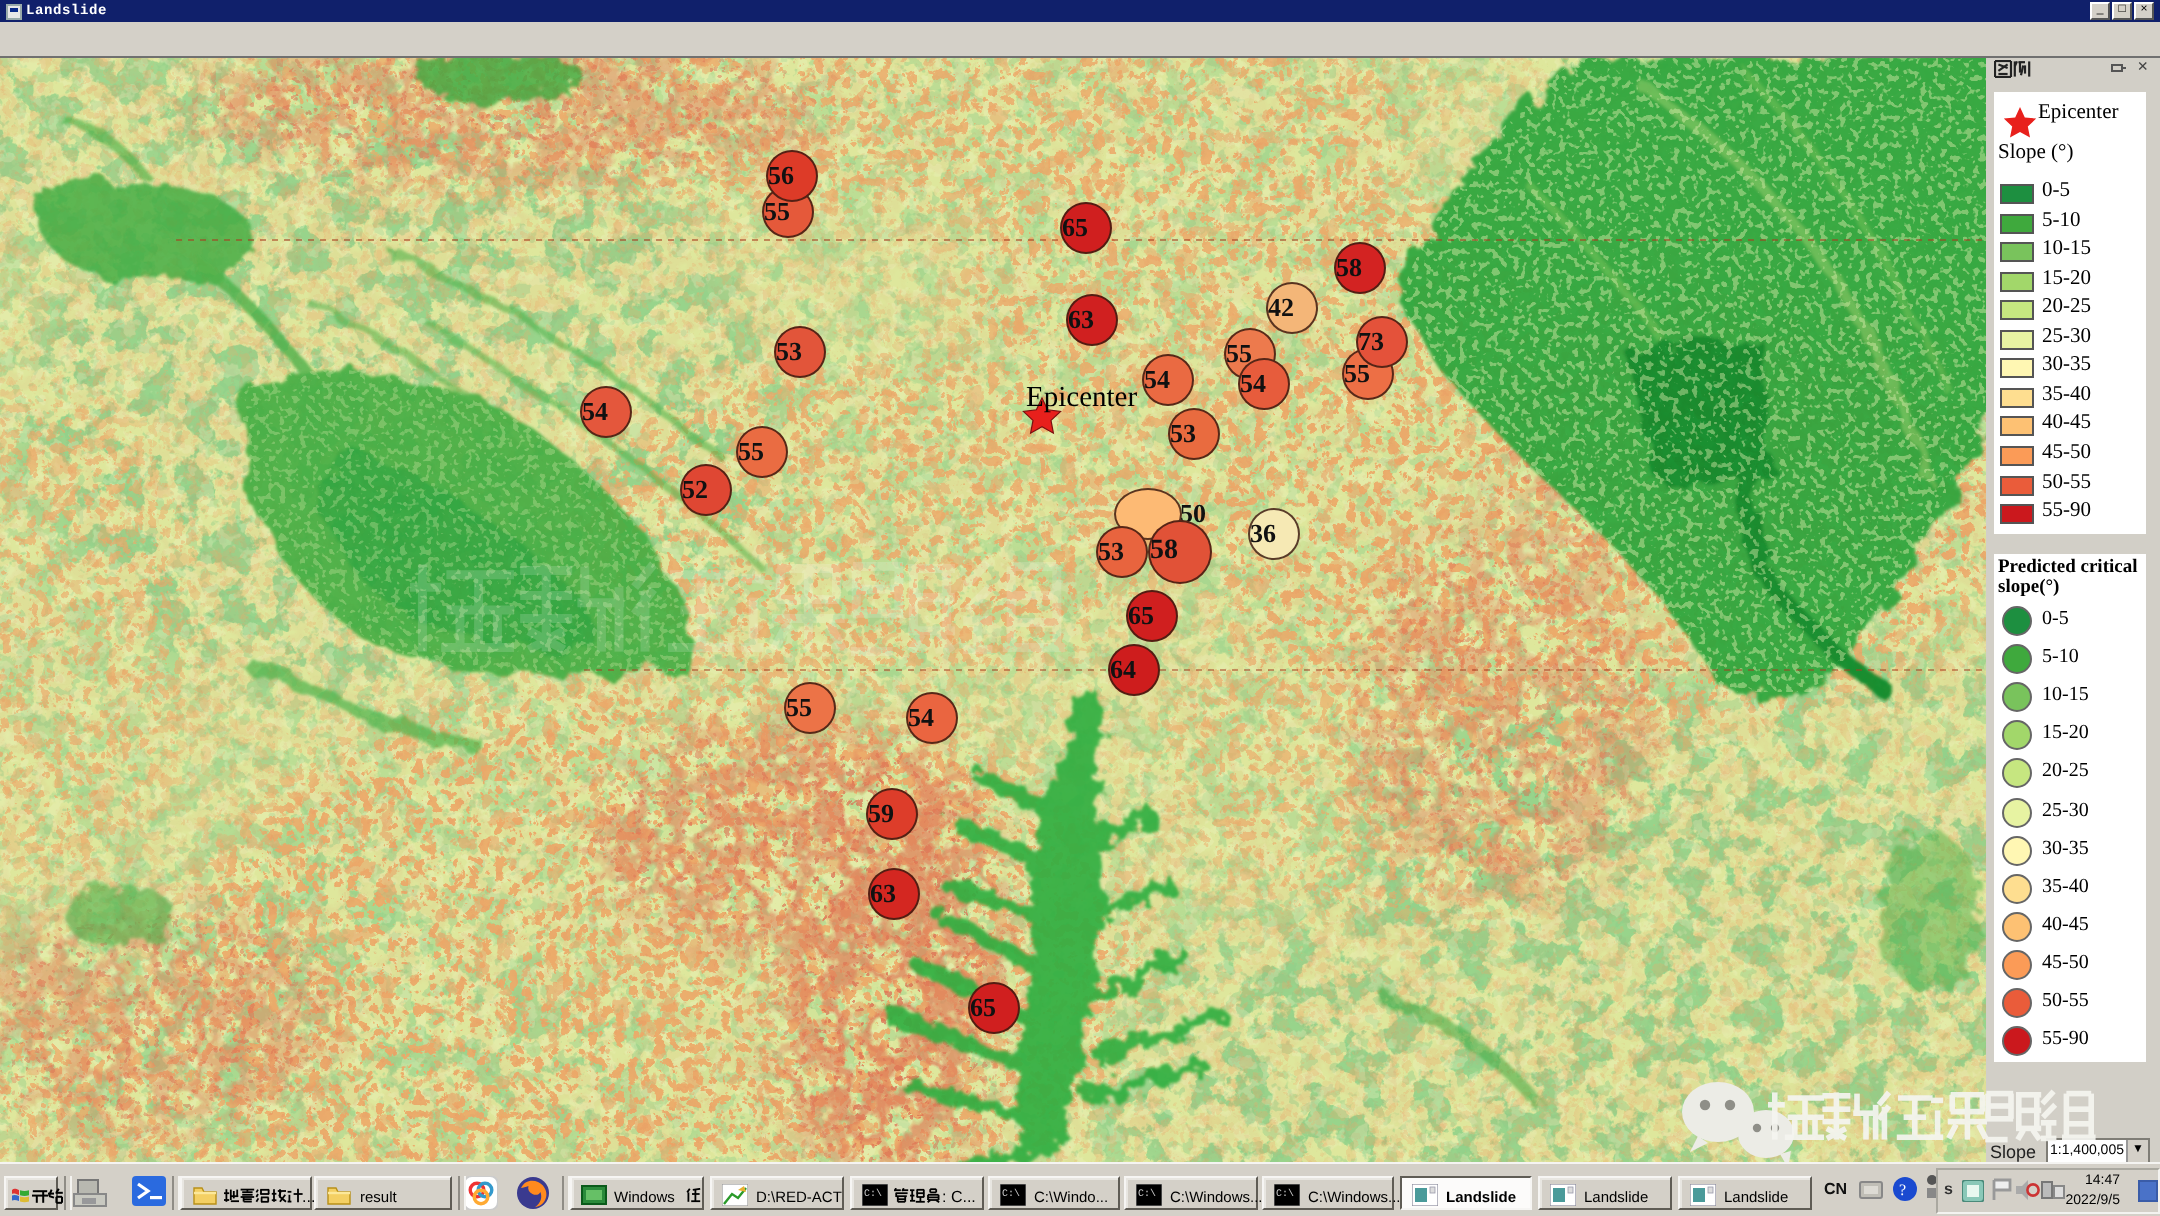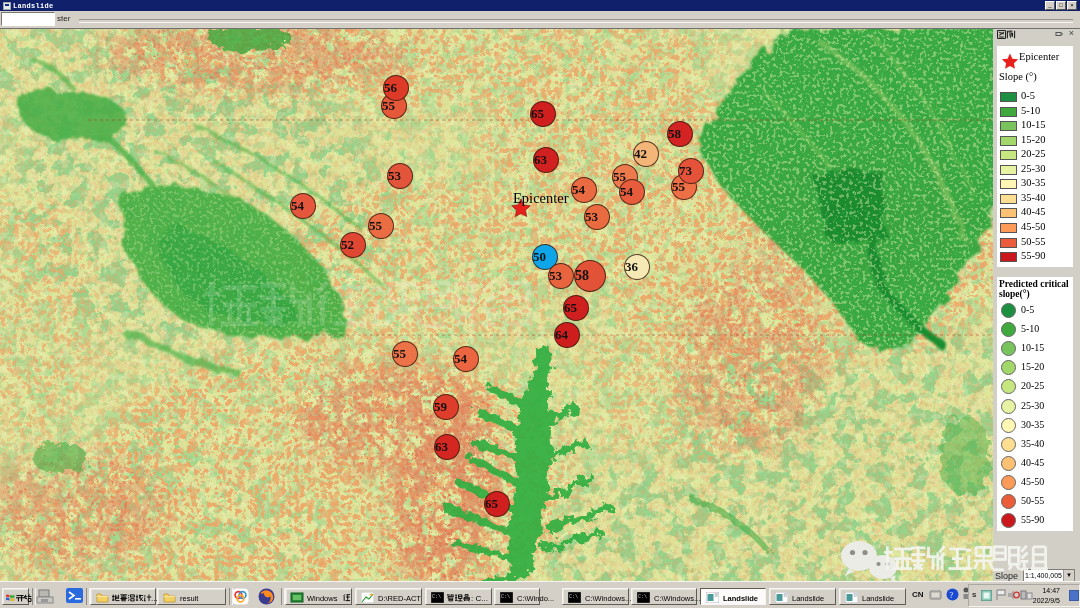--- a/index.html
+++ b/index.html
@@ -17,25 +17,20 @@
 <body>
 <div id="root">
 <div id="titlebar">
       <div style="position:absolute;left:3px;top:2px;width:8px;height:8px;background:#e8e8e8;border:1px solid #9aa;box-sizing:border-box">
         <div style="position:absolute;left:1px;top:1px;width:4px;height:2px;background:#0a2a8a"></div>
       </div>
       <div style="position:absolute;left:13px;top:1.5px;font-size:7px;font-weight:bold;color:#fff;letter-spacing:0.3px;font-family:'Liberation Mono',monospace">Landslide</div>
       <div style="position:absolute;left:1045px;top:1px;width:10px;height:9px;background:#d4d0c8;border:1px solid;border-color:#fff #555 #555 #fff;box-sizing:border-box;font-size:6px;line-height:6px;text-align:center;color:#000">_</div>
       <div style="position:absolute;left:1056px;top:1px;width:10px;height:9px;background:#d4d0c8;border:1px solid;border-color:#fff #555 #555 #fff;box-sizing:border-box;font-size:6px;line-height:6px;text-align:center;color:#000">□</div>
       <div style="position:absolute;left:1067px;top:1px;width:10px;height:9px;background:#d4d0c8;border:1px solid;border-color:#fff #555 #555 #fff;box-sizing:border-box;font-size:6px;line-height:6px;text-align:center;color:#000">×</div>
-    </div>
-<div id="toolbar">
-      <div style="position:absolute;left:1px;top:1px;width:54px;height:14px;background:#fff;border:1px solid;border-color:#7a7a72 #fff #fff #7a7a72;box-sizing:border-box"></div>
-      <div style="position:absolute;left:57px;top:3px;font-size:8px;color:#222">ster</div>
-      <div style="position:absolute;left:79px;top:8px;width:994px;height:2px;border-top:1px solid #9a968e;border-bottom:1px solid #f8f7f5"></div>
     </div>
 <div id="mapwrap">
       <svg id="terrain" width="1080" height="553" viewBox="0 0 1080 553" style="position:absolute;left:0;top:0">
 <defs>
 <filter id="fgm" x="0" y="0" width="1080" height="553" filterUnits="userSpaceOnUse">
  <feTurbulence type="fractalNoise" baseFrequency="0.055" numOctaves="5" seed="11"></feTurbulence>
  <feColorMatrix type="matrix" values="0 0 0 0 0.30  0 0 0 0 0.65  0 0 0 0 0.26  0 0 22 0 -11.6"></feColorMatrix>
 </filter>
 <filter id="fgs" x="0" y="0" width="1080" height="553" filterUnits="userSpaceOnUse">
  <feTurbulence type="fractalNoise" baseFrequency="0.14" numOctaves="3" seed="4"></feTurbulence>
@@ -265,21 +260,21 @@
       <div class="mk" style="left:671px;top:146px;width:26px;height:26px;line-height:24px;background:#ed6f45;">55</div>
       <div class="mk" style="left:678px;top:130px;width:26px;height:26px;line-height:24px;background:#e4523a;">73</div>
       <div class="mk" style="left:612px;top:136px;width:26px;height:26px;line-height:24px;background:#ed7a4d;">55</div>
       <div class="mk" style="left:571px;top:149px;width:26px;height:26px;line-height:24px;background:#ea6a42;">54</div>
       <div class="mk" style="left:619px;top:151px;width:26px;height:26px;line-height:24px;background:#e75c3c;">54</div>
       <div class="mk" style="left:290px;top:165px;width:26px;height:26px;line-height:24px;background:#e4573c;">54</div>
       <div class="mk" style="left:584px;top:176px;width:26px;height:26px;line-height:24px;background:#e96b3f;">53</div>
       <div class="mk" style="left:368px;top:185px;width:26px;height:26px;line-height:24px;background:#ea6c42;">55</div>
       <div class="mk" style="left:340px;top:204px;width:26px;height:26px;line-height:24px;background:#df4733;">52</div>
       <div class="mk" style="left:624px;top:202px;width:26px;height:26px;line-height:24px;background:#f6e9b4;margin-top:24px;">36</div>
-      <div class="mk" style="left:532px;top:216px;width:26px;height:26px;line-height:24px;background:#0ea5e9;">50</div>
+      <div class="mk" style="left:557px;top:216px;width:26px;height:26px;line-height:24px;background:#fdba74;padding-left:32px;">50</div>
       <div class="mk" style="left:548px;top:235px;width:26px;height:26px;line-height:24px;background:#e8643e;">53</div>
       <div class="mk" style="left:574px;top:232px;width:32px;height:32px;line-height:30px;background:#e15237;font-size:14px;">58</div>
       <div class="mk" style="left:563px;top:267px;width:26px;height:26px;line-height:24px;background:#d01f1f;">65</div>
       <div class="mk" style="left:554px;top:294px;width:26px;height:26px;line-height:24px;background:#ce1d1d;">64</div>
       <div class="mk" style="left:392px;top:313px;width:26px;height:26px;line-height:24px;background:#ec7347;">55</div>
       <div class="mk" style="left:453px;top:318px;width:26px;height:26px;line-height:24px;background:#ea6540;">54</div>
       <div class="mk" style="left:433px;top:366px;width:26px;height:26px;line-height:24px;background:#dd3d2a;">59</div>
       <div class="mk" style="left:434px;top:406px;width:26px;height:26px;line-height:24px;background:#d42721;">63</div>
       <div class="mk" style="left:484px;top:463px;width:26px;height:26px;line-height:24px;background:#d01f1f;">65</div>
 </div>
@@ -597,21 +592,21 @@
             <line x1="17.0" y1="3.4" x2="22.3" y2="3.4" stroke="#000" stroke-width="0.90" opacity="1.00"></line>
             <line x1="17.0" y1="3.4" x2="17.0" y2="6.0" stroke="#000" stroke-width="0.90" opacity="1.00"></line>
             <line x1="22.3" y1="3.4" x2="22.3" y2="6.0" stroke="#000" stroke-width="0.90" opacity="1.00"></line>
             <line x1="17.0" y1="4.7" x2="22.3" y2="4.7" stroke="#000" stroke-width="0.90" opacity="1.00"></line>
             <line x1="17.0" y1="6.0" x2="22.3" y2="6.0" stroke="#000" stroke-width="0.90" opacity="1.00"></line>
             <line x1="18.1" y1="6.1" x2="16.8" y2="7.1" stroke="#000" stroke-width="0.90" opacity="1.00"></line>
             <line x1="21.1" y1="6.1" x2="22.6" y2="7.1" stroke="#000" stroke-width="0.90" opacity="1.00"></line>
           </svg></span>
         <span style="position:absolute;left:45px;top:5px;font-size:8px">: C...</span>
       </div>
-      <div class="tbtn" style="left:494px;width:46px;">
+      <div class="tbtn" style="left:494px;width:66px;">
         <svg width="13" height="11" style="position:absolute;left:5px;top:3px">
           <rect width="13" height="11" fill="#000" stroke="#888" stroke-width="0.5"></rect>
           <text x="1" y="6" font-size="5" fill="#ccc" font-family="Liberation Mono">C:\</text>
         </svg>
         <span style="position:absolute;left:22px;top:5px;font-size:7.5px;color:#000;white-space:nowrap">C:\Windo...</span>
       </div>
       <div class="tbtn" style="left:562px;width:67px;">
         <svg width="13" height="11" style="position:absolute;left:5px;top:3px">
           <rect width="13" height="11" fill="#000" stroke="#888" stroke-width="0.5"></rect>
           <text x="1" y="6" font-size="5" fill="#ccc" font-family="Liberation Mono">C:\</text>

